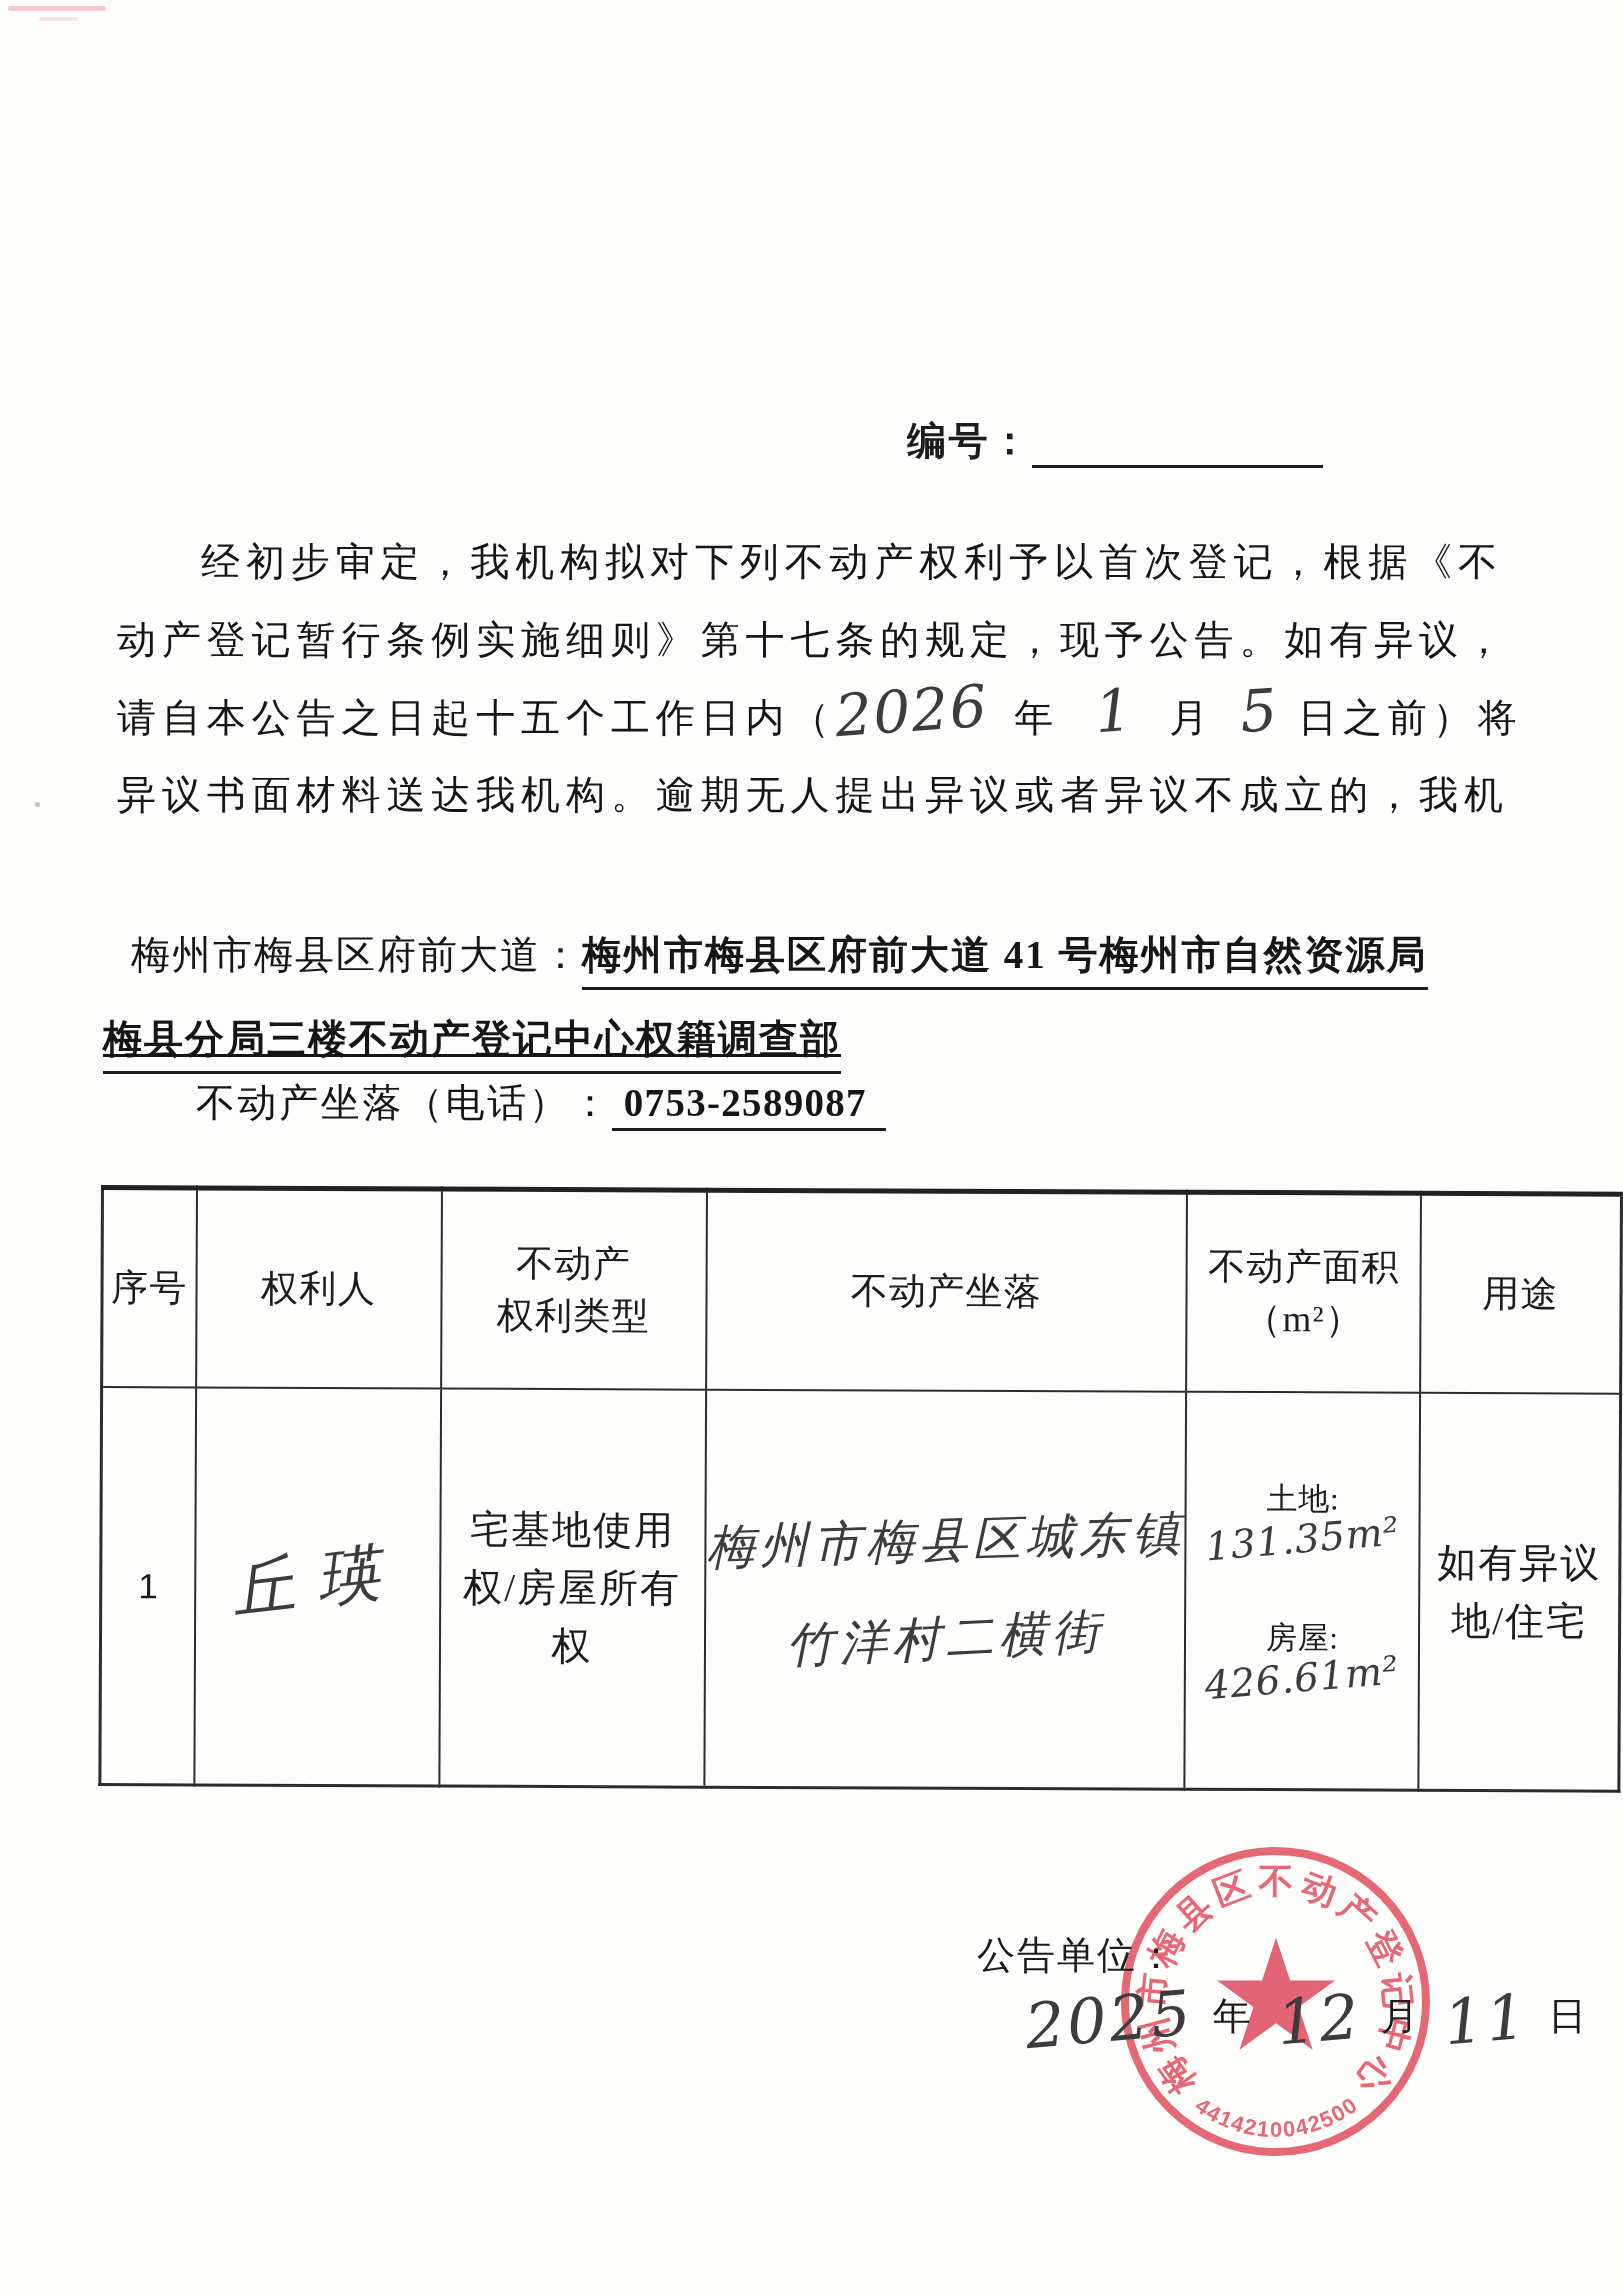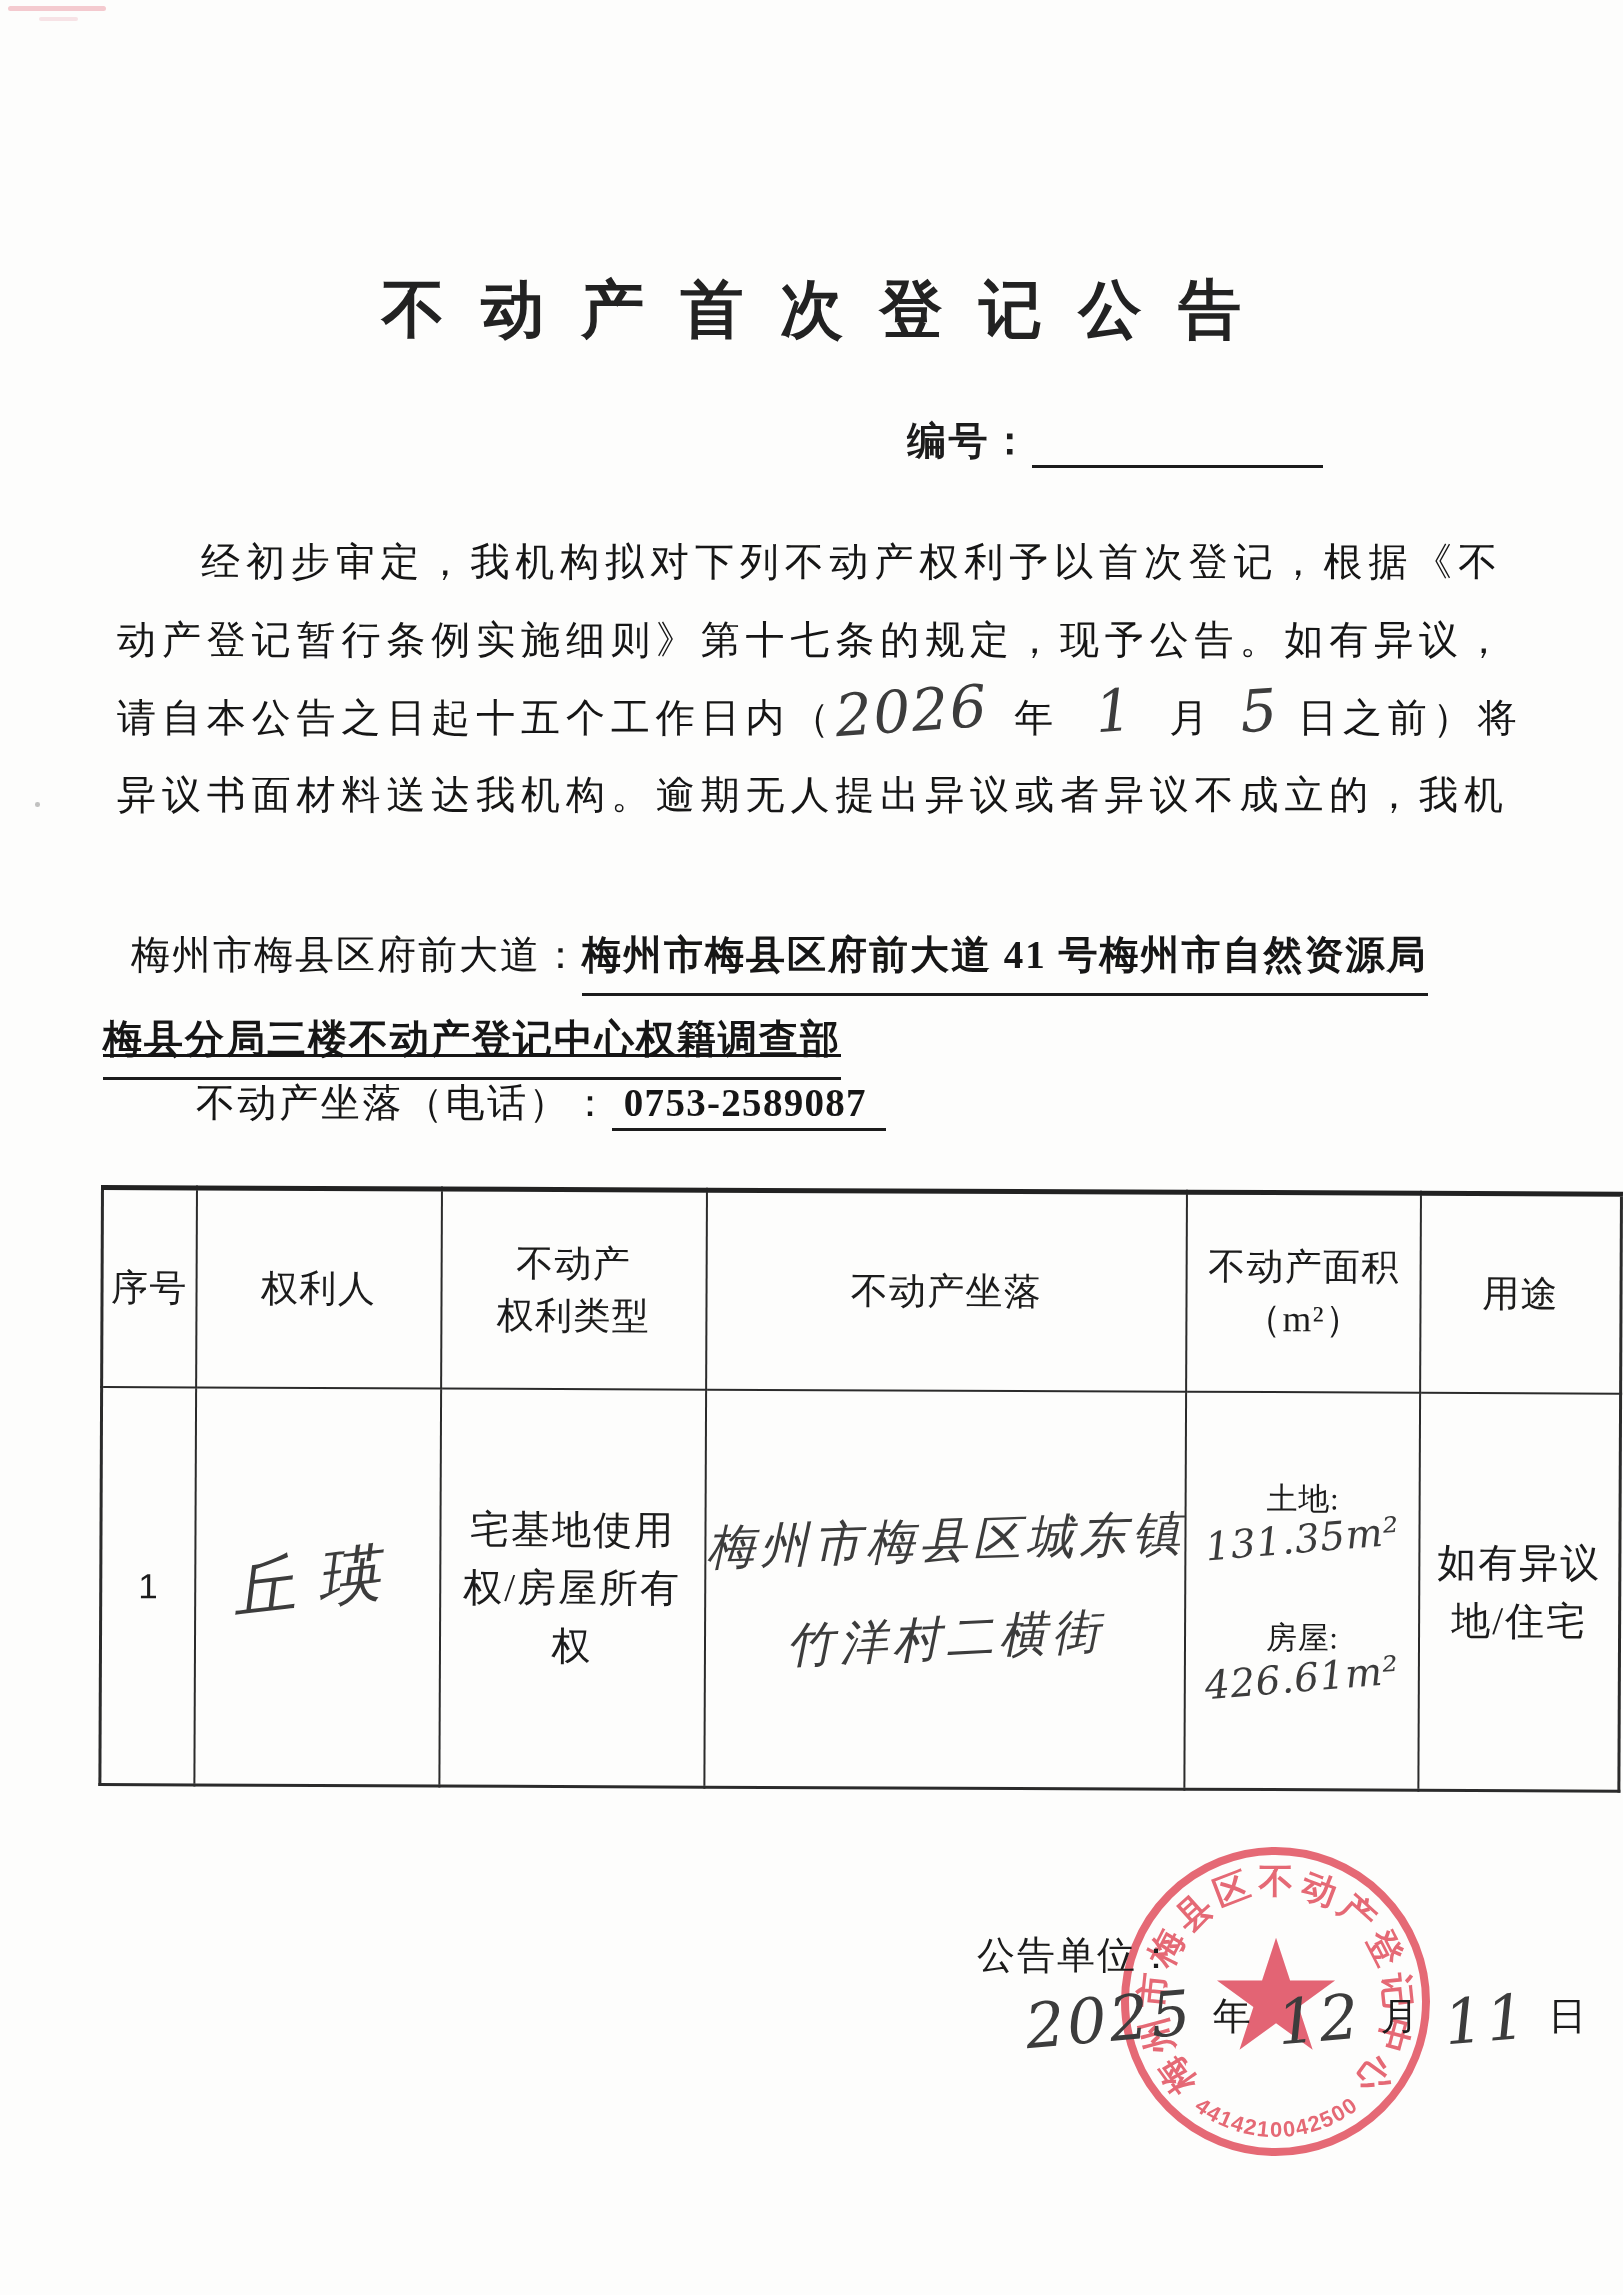--- a/index.html
+++ b/index.html
@@ -20,21 +20,21 @@
     font-size:63px;letter-spacing:0.58em;text-indent:0.58em;color:#222;
   }
   
   .serial-line{position:absolute;left:907px;top:414px;font-size:39px;font-weight:bold;letter-spacing:2.6px;font-family:Liberation Serif, serif;}
   .serial-underline{display:inline-block;width:291px;height:38px;border-bottom:3.3px solid #1c1c1c;vertical-align:bottom;}
   
   .bline{position:absolute;left:117px;width:1388px;font-size:39px;letter-spacing:5.9px;white-space:nowrap;color:#161616;}
   .indent{padding-left:84px;}
   .hw{font-family:"DejaVu Serif", serif;font-style:italic;color:#3c3c3c;}
   .hw-inline{display:inline-block;font-size:58px;line-height:0;transform:rotate(-4deg);letter-spacing:1.3px;}
-  .addr-seg{font-weight:bold;border-bottom:3.3px solid #1c1c1c;padding-bottom:17px;letter-spacing:2px;}
+  .addr-seg{font-weight:bold;border-bottom:3.3px solid #1c1c1c;padding-bottom:11px;letter-spacing:2px;}
   .phone-seg{font-weight:bold;border-bottom:3.3px solid #1c1c1c;padding:0 19.6px 3.9px 11.8px;letter-spacing:1.3px;}
   
   .doc-table{
     position:absolute;left:101px;top:1185px;border-collapse:collapse;
     transform:rotate(0.25deg);transform-origin:left top;
   }
   .doc-table td{border:2px solid #2b2b2b;vertical-align:middle;text-align:center;padding:0;}
   .doc-table tr.hrow td{height:196px;}
   .doc-table tr.drow td{height:395px;}
   .doc-table{border:3.3px solid #2b2b2b;border-top:5.2px solid #222;}
@@ -81,21 +81,20 @@
 </style>
 </head>
 <body>
 
 <div class="page">
 
   <div class="artifact art1"></div>
   <div class="artifact art2"></div>
   <div class="artifact art3"></div>
 
-  <div class="title">不动产首次登记公告</div>
 
   <div class="serial-line">
     <span>编号：</span><span class="serial-underline"></span>
   </div>
 
   <div class="bline indent" style="top:535px;">经初步审定，我机构拟对下列不动产权利予以首次登记，根据《不</div>
   <div class="bline" style="top:613px;">动产登记暂行条例实施细则》第十七条的规定，现予公告。如有异议，</div>
   <div class="bline" style="top:691px;">
     <span>请自本公告之日起十五个工作日内（</span><span class="hw hw-inline">2026</span><span class="sp40"></span><span>年</span><span class="sp55"></span><span class="hw hw-inline">1</span><span class="sp55"></span><span>月</span><span class="sp40"></span><span class="hw hw-inline">5</span><span class="sp30"></span><span>日之前）将</span>
   </div>

